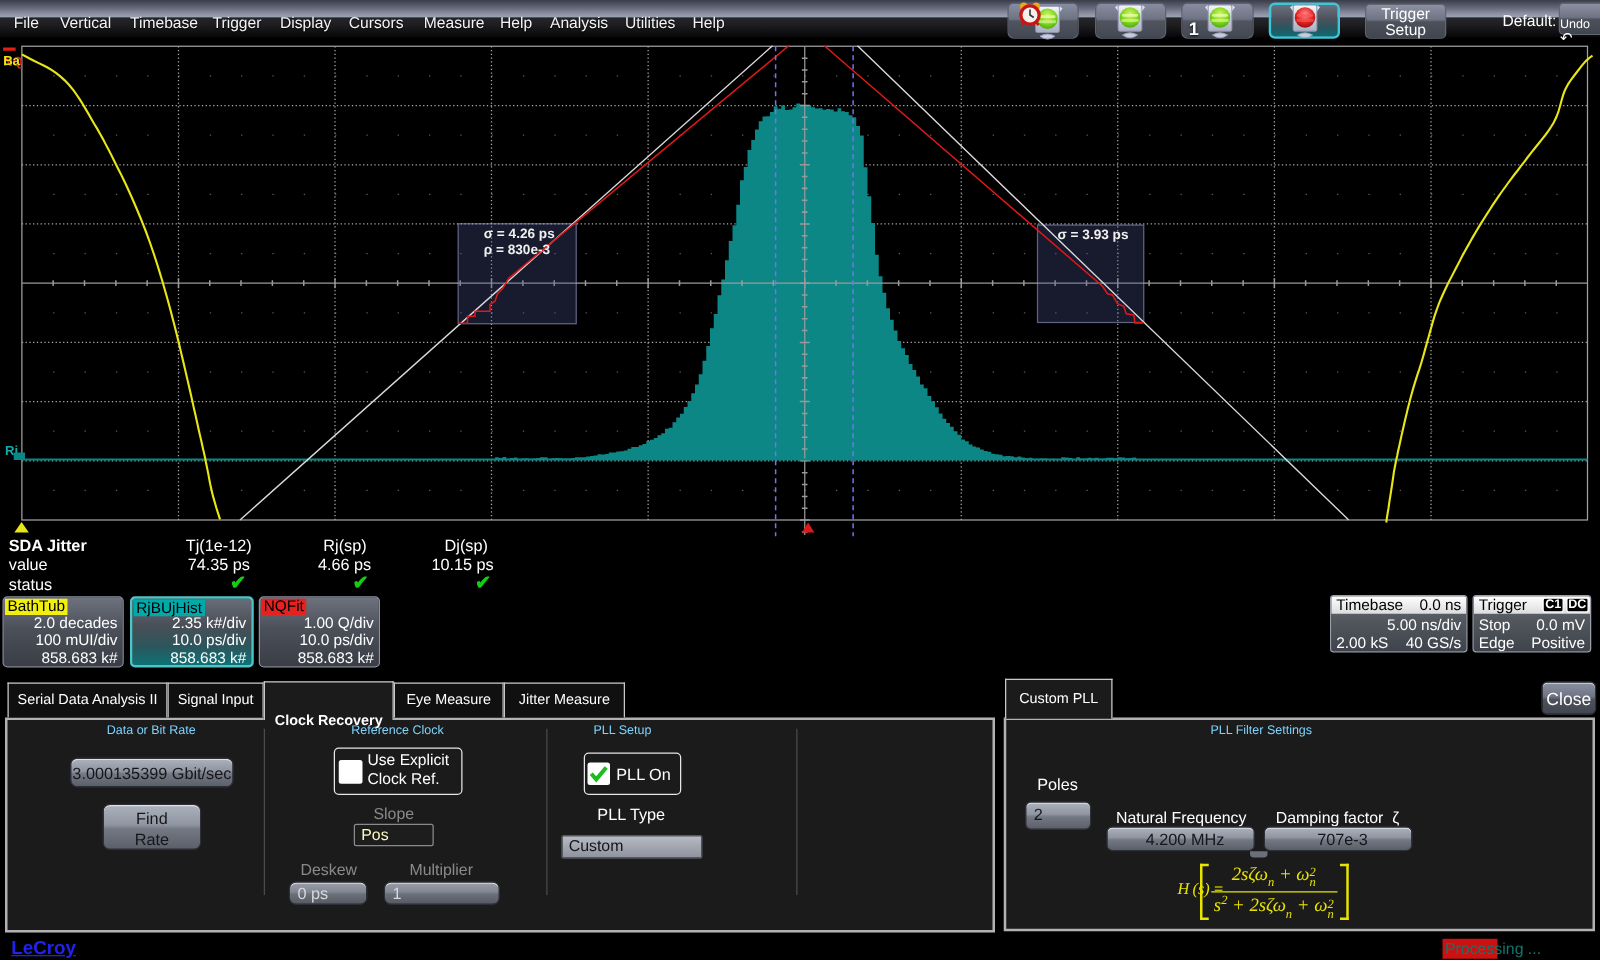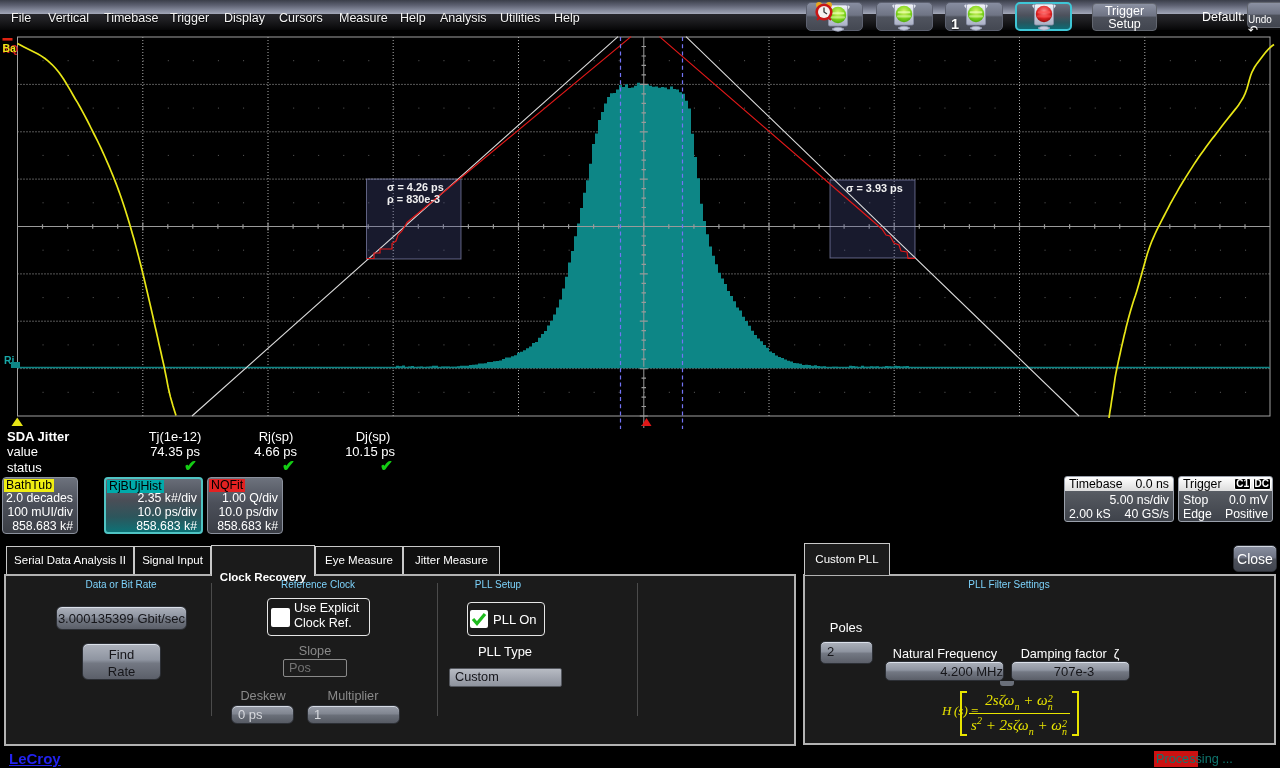--- a/index.html
+++ b/index.html
@@ -11,21 +11,21 @@
   background:linear-gradient(#878da0 0%,#6f7484 45%,#50545f 52%,#444852 100%)}
 .tbtn.sel{border:2px solid #3fc6d6;background:linear-gradient(#6c7180 0%,#4d515c 45%,#27565e 75%,#0e6b74 100%)}
 .tsbtn{position:absolute;left:1092px;top:3px;width:65px;height:28px;border-radius:4px;border:1px solid #62666f;
   background:linear-gradient(#8b91a2 0%,#6f7484 45%,#4d515b 52%,#41454f 100%);
   color:#fff;font-size:12.5px;text-align:center;line-height:13px;padding-top:1px}
 .undob{position:absolute;left:1247px;top:2px;width:54px;height:26px;border-radius:4px;border:1px solid #62666f;
   background:linear-gradient(#8b91a2 0%,#6f7484 45%,#4d515b 52%,#41454f 100%);
   color:#fff;font-size:10px;text-align:left;line-height:10px;padding-top:12px}
 .mtx{position:absolute;color:#fff;font-size:13px;white-space:nowrap}
 .chk{position:absolute;color:#14cd14;font-size:15.5px;font-weight:bold}
-.dbox{position:absolute;top:477px;width:76px;height:57px;border-radius:4px;border:1px solid #8b919d;
+.dbox{position:absolute;top:477px;width:97px;height:57px;border-radius:4px;border:1px solid #8b919d;
   background:linear-gradient(#6d727d 0%,#4c505a 45%,#3a3d45 100%);font-size:12.3px;color:#fff}
 .dbox .chip{position:absolute;left:1px;top:1px;font-size:12.3px;color:#000;padding:0 2px;line-height:13px}
 .dbox .r{position:absolute;right:4px;white-space:nowrap}
 .sbox{position:absolute;top:476px;height:46px;border-radius:3px;border:1px solid #9aa0ab;overflow:hidden;
   background:linear-gradient(#6d727d 0%,#54585f 40%,#3f434b 100%);font-size:12.3px;color:#fff}
 .sbox .hd{position:absolute;left:0;top:0;right:0;height:14px;background:linear-gradient(#fff,#dcdcdc);color:#000}
 .sbox .l{position:absolute;left:4px;white-space:nowrap}
 .sbox .r{position:absolute;right:4px;white-space:nowrap}
 .tab{position:absolute;top:546px;height:28px;border:1px solid #c9c9c9;border-bottom:none;background:#101010;
   color:#fff;font-size:11.5px;text-align:center;z-index:3}
@@ -34,21 +34,21 @@
 .yel{position:absolute;color:#7dd3fc;font-size:10px;white-space:nowrap;transform:translateX(-50%);z-index:4}
 .wlab{position:absolute;color:#fff;font-size:12.7px;white-space:nowrap;z-index:4}
 .glab{position:absolute;color:#8a8a8a;font-size:12.7px;white-space:nowrap;transform:translateX(-50%);z-index:4}
 .vsep{position:absolute;width:1px;background:#4b4b4b;z-index:4}
 .gbtn{position:absolute;border-radius:6px;border:1px solid #2c2f35;color:#16161a;font-size:13px;text-align:center;
   background:linear-gradient(#adb2bc 0%,#8f95a1 45%,#737883 55%,#5b5f69 100%);
   box-shadow:inset 0 1px 0 rgba(235,240,248,.75);z-index:4;white-space:nowrap}
 .gbtn.dis{color:#d6d8dd;background:linear-gradient(#999ea9 0%,#818691 45%,#6a6f79 55%,#565a63 100%)}
 .ckbox{position:absolute;border:1px solid #e6e6e6;border-radius:4px;z-index:4}
 .cksq{position:absolute;background:#fff;border-radius:2px;z-index:5}
-.combo{position:absolute;border:1px solid #8a8a8a;border-radius:2px;background:#1d1d1d;color:#737373;
+.combo{position:absolute;border:1px solid #8a8a8a;border-radius:2px;background:#1d1d1d;color:#fef9c3;
   font-size:12.7px;padding-left:5px;z-index:4}
 .combo.en{background:linear-gradient(#b7bbc3 0%,#a2a6b0 50%,#8e939d 100%);color:#15151a;border:1px solid #54575e}
 .ser{font-family:"Liberation Serif",serif;font-style:italic;color:#e8e400}
 </style></head>
 <body>
 <svg width="1280" height="396" viewBox="0 34 1280 396" style="position:absolute;left:0;top:34px" font-family="'Liberation Sans', sans-serif">
     <path d="M42.5,60.7 h1.1 M67.6,60.7 h1.1 M92.7,60.7 h1.1 M117.7,60.7 h1.1 M142.8,60.7 h1.1 M167.8,60.7 h1.1 M192.8,60.7 h1.1 M217.9,60.7 h1.1 M243.0,60.7 h1.1 M268.0,60.7 h1.1 M293.1,60.7 h1.1 M318.1,60.7 h1.1 M343.2,60.7 h1.1 M368.2,60.7 h1.1 M393.2,60.7 h1.1 M418.3,60.7 h1.1 M443.4,60.7 h1.1 M468.4,60.7 h1.1 M493.4,60.7 h1.1 M518.5,60.7 h1.1 M543.6,60.7 h1.1 M568.6,60.7 h1.1 M593.6,60.7 h1.1 M618.7,60.7 h1.1 M643.8,60.7 h1.1 M668.8,60.7 h1.1 M693.9,60.7 h1.1 M718.9,60.7 h1.1 M744.0,60.7 h1.1 M769.0,60.7 h1.1 M794.1,60.7 h1.1 M819.1,60.7 h1.1 M844.1,60.7 h1.1 M869.2,60.7 h1.1 M894.2,60.7 h1.1 M919.3,60.7 h1.1 M944.4,60.7 h1.1 M969.4,60.7 h1.1 M994.5,60.7 h1.1 M1019.5,60.7 h1.1 M1044.5,60.7 h1.1 M1069.6,60.7 h1.1 M1094.7,60.7 h1.1 M1119.7,60.7 h1.1 M1144.8,60.7 h1.1 M1169.8,60.7 h1.1 M1194.9,60.7 h1.1 M1219.9,60.7 h1.1 M1245.0,60.7 h1.1 M42.5,108.1 h1.1 M67.6,108.1 h1.1 M92.7,108.1 h1.1 M117.7,108.1 h1.1 M142.8,108.1 h1.1 M167.8,108.1 h1.1 M192.8,108.1 h1.1 M217.9,108.1 h1.1 M243.0,108.1 h1.1 M268.0,108.1 h1.1 M293.1,108.1 h1.1 M318.1,108.1 h1.1 M343.2,108.1 h1.1 M368.2,108.1 h1.1 M393.2,108.1 h1.1 M418.3,108.1 h1.1 M443.4,108.1 h1.1 M468.4,108.1 h1.1 M493.4,108.1 h1.1 M518.5,108.1 h1.1 M543.6,108.1 h1.1 M568.6,108.1 h1.1 M593.6,108.1 h1.1 M618.7,108.1 h1.1 M643.8,108.1 h1.1 M668.8,108.1 h1.1 M693.9,108.1 h1.1 M718.9,108.1 h1.1 M744.0,108.1 h1.1 M769.0,108.1 h1.1 M794.1,108.1 h1.1 M819.1,108.1 h1.1 M844.1,108.1 h1.1 M869.2,108.1 h1.1 M894.2,108.1 h1.1 M919.3,108.1 h1.1 M944.4,108.1 h1.1 M969.4,108.1 h1.1 M994.5,108.1 h1.1 M1019.5,108.1 h1.1 M1044.5,108.1 h1.1 M1069.6,108.1 h1.1 M1094.7,108.1 h1.1 M1119.7,108.1 h1.1 M1144.8,108.1 h1.1 M1169.8,108.1 h1.1 M1194.9,108.1 h1.1 M1219.9,108.1 h1.1 M1245.0,108.1 h1.1 M42.5,155.4 h1.1 M67.6,155.4 h1.1 M92.7,155.4 h1.1 M117.7,155.4 h1.1 M142.8,155.4 h1.1 M167.8,155.4 h1.1 M192.8,155.4 h1.1 M217.9,155.4 h1.1 M243.0,155.4 h1.1 M268.0,155.4 h1.1 M293.1,155.4 h1.1 M318.1,155.4 h1.1 M343.2,155.4 h1.1 M368.2,155.4 h1.1 M393.2,155.4 h1.1 M418.3,155.4 h1.1 M443.4,155.4 h1.1 M468.4,155.4 h1.1 M493.4,155.4 h1.1 M518.5,155.4 h1.1 M543.6,155.4 h1.1 M568.6,155.4 h1.1 M593.6,155.4 h1.1 M618.7,155.4 h1.1 M643.8,155.4 h1.1 M668.8,155.4 h1.1 M693.9,155.4 h1.1 M718.9,155.4 h1.1 M744.0,155.4 h1.1 M769.0,155.4 h1.1 M794.1,155.4 h1.1 M819.1,155.4 h1.1 M844.1,155.4 h1.1 M869.2,155.4 h1.1 M894.2,155.4 h1.1 M919.3,155.4 h1.1 M944.4,155.4 h1.1 M969.4,155.4 h1.1 M994.5,155.4 h1.1 M1019.5,155.4 h1.1 M1044.5,155.4 h1.1 M1069.6,155.4 h1.1 M1094.7,155.4 h1.1 M1119.7,155.4 h1.1 M1144.8,155.4 h1.1 M1169.8,155.4 h1.1 M1194.9,155.4 h1.1 M1219.9,155.4 h1.1 M1245.0,155.4 h1.1 M42.5,202.8 h1.1 M67.6,202.8 h1.1 M92.7,202.8 h1.1 M117.7,202.8 h1.1 M142.8,202.8 h1.1 M167.8,202.8 h1.1 M192.8,202.8 h1.1 M217.9,202.8 h1.1 M243.0,202.8 h1.1 M268.0,202.8 h1.1 M293.1,202.8 h1.1 M318.1,202.8 h1.1 M343.2,202.8 h1.1 M368.2,202.8 h1.1 M393.2,202.8 h1.1 M418.3,202.8 h1.1 M443.4,202.8 h1.1 M468.4,202.8 h1.1 M493.4,202.8 h1.1 M518.5,202.8 h1.1 M543.6,202.8 h1.1 M568.6,202.8 h1.1 M593.6,202.8 h1.1 M618.7,202.8 h1.1 M643.8,202.8 h1.1 M668.8,202.8 h1.1 M693.9,202.8 h1.1 M718.9,202.8 h1.1 M744.0,202.8 h1.1 M769.0,202.8 h1.1 M794.1,202.8 h1.1 M819.1,202.8 h1.1 M844.1,202.8 h1.1 M869.2,202.8 h1.1 M894.2,202.8 h1.1 M919.3,202.8 h1.1 M944.4,202.8 h1.1 M969.4,202.8 h1.1 M994.5,202.8 h1.1 M1019.5,202.8 h1.1 M1044.5,202.8 h1.1 M1069.6,202.8 h1.1 M1094.7,202.8 h1.1 M1119.7,202.8 h1.1 M1144.8,202.8 h1.1 M1169.8,202.8 h1.1 M1194.9,202.8 h1.1 M1219.9,202.8 h1.1 M1245.0,202.8 h1.1 M42.5,250.2 h1.1 M67.6,250.2 h1.1 M92.7,250.2 h1.1 M117.7,250.2 h1.1 M142.8,250.2 h1.1 M167.8,250.2 h1.1 M192.8,250.2 h1.1 M217.9,250.2 h1.1 M243.0,250.2 h1.1 M268.0,250.2 h1.1 M293.1,250.2 h1.1 M318.1,250.2 h1.1 M343.2,250.2 h1.1 M368.2,250.2 h1.1 M393.2,250.2 h1.1 M418.3,250.2 h1.1 M443.4,250.2 h1.1 M468.4,250.2 h1.1 M493.4,250.2 h1.1 M518.5,250.2 h1.1 M543.6,250.2 h1.1 M568.6,250.2 h1.1 M593.6,250.2 h1.1 M618.7,250.2 h1.1 M643.8,250.2 h1.1 M668.8,250.2 h1.1 M693.9,250.2 h1.1 M718.9,250.2 h1.1 M744.0,250.2 h1.1 M769.0,250.2 h1.1 M794.1,250.2 h1.1 M819.1,250.2 h1.1 M844.1,250.2 h1.1 M869.2,250.2 h1.1 M894.2,250.2 h1.1 M919.3,250.2 h1.1 M944.4,250.2 h1.1 M969.4,250.2 h1.1 M994.5,250.2 h1.1 M1019.5,250.2 h1.1 M1044.5,250.2 h1.1 M1069.6,250.2 h1.1 M1094.7,250.2 h1.1 M1119.7,250.2 h1.1 M1144.8,250.2 h1.1 M1169.8,250.2 h1.1 M1194.9,250.2 h1.1 M1219.9,250.2 h1.1 M1245.0,250.2 h1.1 M42.5,297.6 h1.1 M67.6,297.6 h1.1 M92.7,297.6 h1.1 M117.7,297.6 h1.1 M142.8,297.6 h1.1 M167.8,297.6 h1.1 M192.8,297.6 h1.1 M217.9,297.6 h1.1 M243.0,297.6 h1.1 M268.0,297.6 h1.1 M293.1,297.6 h1.1 M318.1,297.6 h1.1 M343.2,297.6 h1.1 M368.2,297.6 h1.1 M393.2,297.6 h1.1 M418.3,297.6 h1.1 M443.4,297.6 h1.1 M468.4,297.6 h1.1 M493.4,297.6 h1.1 M518.5,297.6 h1.1 M543.6,297.6 h1.1 M568.6,297.6 h1.1 M593.6,297.6 h1.1 M618.7,297.6 h1.1 M643.8,297.6 h1.1 M668.8,297.6 h1.1 M693.9,297.6 h1.1 M718.9,297.6 h1.1 M744.0,297.6 h1.1 M769.0,297.6 h1.1 M794.1,297.6 h1.1 M819.1,297.6 h1.1 M844.1,297.6 h1.1 M869.2,297.6 h1.1 M894.2,297.6 h1.1 M919.3,297.6 h1.1 M944.4,297.6 h1.1 M969.4,297.6 h1.1 M994.5,297.6 h1.1 M1019.5,297.6 h1.1 M1044.5,297.6 h1.1 M1069.6,297.6 h1.1 M1094.7,297.6 h1.1 M1119.7,297.6 h1.1 M1144.8,297.6 h1.1 M1169.8,297.6 h1.1 M1194.9,297.6 h1.1 M1219.9,297.6 h1.1 M1245.0,297.6 h1.1 M42.5,344.9 h1.1 M67.6,344.9 h1.1 M92.7,344.9 h1.1 M117.7,344.9 h1.1 M142.8,344.9 h1.1 M167.8,344.9 h1.1 M192.8,344.9 h1.1 M217.9,344.9 h1.1 M243.0,344.9 h1.1 M268.0,344.9 h1.1 M293.1,344.9 h1.1 M318.1,344.9 h1.1 M343.2,344.9 h1.1 M368.2,344.9 h1.1 M393.2,344.9 h1.1 M418.3,344.9 h1.1 M443.4,344.9 h1.1 M468.4,344.9 h1.1 M493.4,344.9 h1.1 M518.5,344.9 h1.1 M543.6,344.9 h1.1 M568.6,344.9 h1.1 M593.6,344.9 h1.1 M618.7,344.9 h1.1 M643.8,344.9 h1.1 M668.8,344.9 h1.1 M693.9,344.9 h1.1 M718.9,344.9 h1.1 M744.0,344.9 h1.1 M769.0,344.9 h1.1 M794.1,344.9 h1.1 M819.1,344.9 h1.1 M844.1,344.9 h1.1 M869.2,344.9 h1.1 M894.2,344.9 h1.1 M919.3,344.9 h1.1 M944.4,344.9 h1.1 M969.4,344.9 h1.1 M994.5,344.9 h1.1 M1019.5,344.9 h1.1 M1044.5,344.9 h1.1 M1069.6,344.9 h1.1 M1094.7,344.9 h1.1 M1119.7,344.9 h1.1 M1144.8,344.9 h1.1 M1169.8,344.9 h1.1 M1194.9,344.9 h1.1 M1219.9,344.9 h1.1 M1245.0,344.9 h1.1 M42.5,392.3 h1.1 M67.6,392.3 h1.1 M92.7,392.3 h1.1 M117.7,392.3 h1.1 M142.8,392.3 h1.1 M167.8,392.3 h1.1 M192.8,392.3 h1.1 M217.9,392.3 h1.1 M243.0,392.3 h1.1 M268.0,392.3 h1.1 M293.1,392.3 h1.1 M318.1,392.3 h1.1 M343.2,392.3 h1.1 M368.2,392.3 h1.1 M393.2,392.3 h1.1 M418.3,392.3 h1.1 M443.4,392.3 h1.1 M468.4,392.3 h1.1 M493.4,392.3 h1.1 M518.5,392.3 h1.1 M543.6,392.3 h1.1 M568.6,392.3 h1.1 M593.6,392.3 h1.1 M618.7,392.3 h1.1 M643.8,392.3 h1.1 M668.8,392.3 h1.1 M693.9,392.3 h1.1 M718.9,392.3 h1.1 M744.0,392.3 h1.1 M769.0,392.3 h1.1 M794.1,392.3 h1.1 M819.1,392.3 h1.1 M844.1,392.3 h1.1 M869.2,392.3 h1.1 M894.2,392.3 h1.1 M919.3,392.3 h1.1 M944.4,392.3 h1.1 M969.4,392.3 h1.1 M994.5,392.3 h1.1 M1019.5,392.3 h1.1 M1044.5,392.3 h1.1 M1069.6,392.3 h1.1 M1094.7,392.3 h1.1 M1119.7,392.3 h1.1 M1144.8,392.3 h1.1 M1169.8,392.3 h1.1 M1194.9,392.3 h1.1 M1219.9,392.3 h1.1 M1245.0,392.3 h1.1" stroke="#686868" stroke-width="1" opacity="0.85"></path>
     <line x1="17.5" y1="84.4" x2="1270.0" y2="84.4" stroke="#adadad" stroke-width="1" stroke-dasharray="1 2"></line>
     <line x1="17.5" y1="131.8" x2="1270.0" y2="131.8" stroke="#adadad" stroke-width="1" stroke-dasharray="1 2"></line>
     <line x1="17.5" y1="179.1" x2="1270.0" y2="179.1" stroke="#adadad" stroke-width="1" stroke-dasharray="1 2"></line>
@@ -293,21 +293,21 @@
 <svg class="ab" style="left:470px;top:610px;z-index:6" width="18" height="18">
     <path d="M3,9 L7,13.5 L15,4" stroke="#1ebb1e" stroke-width="3.2" fill="none"></path>
   </svg>
 <span class="wlab" style="left:493px;top:612px;font-size:13px">PLL On</span>
 <span class="wlab" style="left:505px;top:644px;font-size:13px;transform:translateX(-50%)">PLL Type</span>
 <div class="combo en" style="left:449px;top:668px;width:113px;height:19px;line-height:17px">Custom</div>
 <span class="wlab" style="left:846px;top:620px;font-size:13px;transform:translateX(-50%)">Poles</span>
 <div class="gbtn" style="left:820px;top:641px;width:53px;height:23px;line-height:20px;text-align:left;padding-left:6px;border-radius:5px">2</div>
 <span class="wlab" style="left:945px;top:647px;font-size:12.7px;transform:translateX(-50%)">Natural Frequency</span>
 <span class="wlab" style="left:1070px;top:647px;font-size:12.7px;transform:translateX(-50%)">Damping factor&nbsp;&nbsp;ζ</span>
-<div class="gbtn" style="left:885px;top:661px;width:119px;height:20px;line-height:19px;text-align:right;padding-left:7px;border-radius:5px">4.200 MHz</div>
+<div class="gbtn" style="left:885px;top:661px;width:119px;height:20px;line-height:19px;text-align:center;padding-left:7px;border-radius:5px">4.200 MHz</div>
 <div class="gbtn" style="left:1011px;top:661px;width:119px;height:20px;line-height:19px;text-align:center;padding-left:7px;border-radius:5px">707e-3</div>
 <div class="ab" style="left:1000px;top:681px;width:14px;height:5px;background:#6a6f79;border-radius:0 0 3px 3px;z-index:4"></div>
 <span class="ab ser" style="left:942px;top:703px;font-size:13px;z-index:4">H (s) =</span>
 <div class="ab" style="left:960px;top:691px;width:7px;height:45px;border-left:2px solid #e8e400;border-top:2px solid #e8e400;border-bottom:2px solid #e8e400;z-index:4"></div>
 <div class="ab" style="left:1072px;top:691px;width:7px;height:45px;border-right:2px solid #e8e400;border-top:2px solid #e8e400;border-bottom:2px solid #e8e400;z-index:4"></div>
 <span class="ab ser" style="left:1019px;top:692px;font-size:15px;transform:translateX(-50%);white-space:nowrap;z-index:4">2sζω<span style="display:inline-block;vertical-align:-5px;line-height:8px;font-size:10px;text-align:left"><i style="display:block">&nbsp;</i><i style="display:block">n</i></span> + ω<span style="display:inline-block;vertical-align:-5px;line-height:8px;font-size:10px;text-align:left"><i style="display:block">2</i><i style="display:block">n</i></span></span>
 <div class="ab" style="left:969px;top:712.5px;width:101px;height:1.4px;background:#e8e400;z-index:4"></div>
 <span class="ab ser" style="left:1019px;top:715px;font-size:15px;transform:translateX(-50%);white-space:nowrap;z-index:4">s<sup style="font-size:10px">2</sup> + 2sζω<span style="display:inline-block;vertical-align:-5px;line-height:8px;font-size:10px;text-align:left"><i style="display:block">&nbsp;</i><i style="display:block">n</i></span> + ω<span style="display:inline-block;vertical-align:-5px;line-height:8px;font-size:10px;text-align:left"><i style="display:block">2</i><i style="display:block">n</i></span></span>
 <div class="ab" style="left:1154px;top:751px;width:44px;height:16px;background:#cc1111"></div>
 <span class="ab" style="left:1156px;top:752px;color:#0f766e;font-size:12.7px;z-index:2">Processing ...</span>

